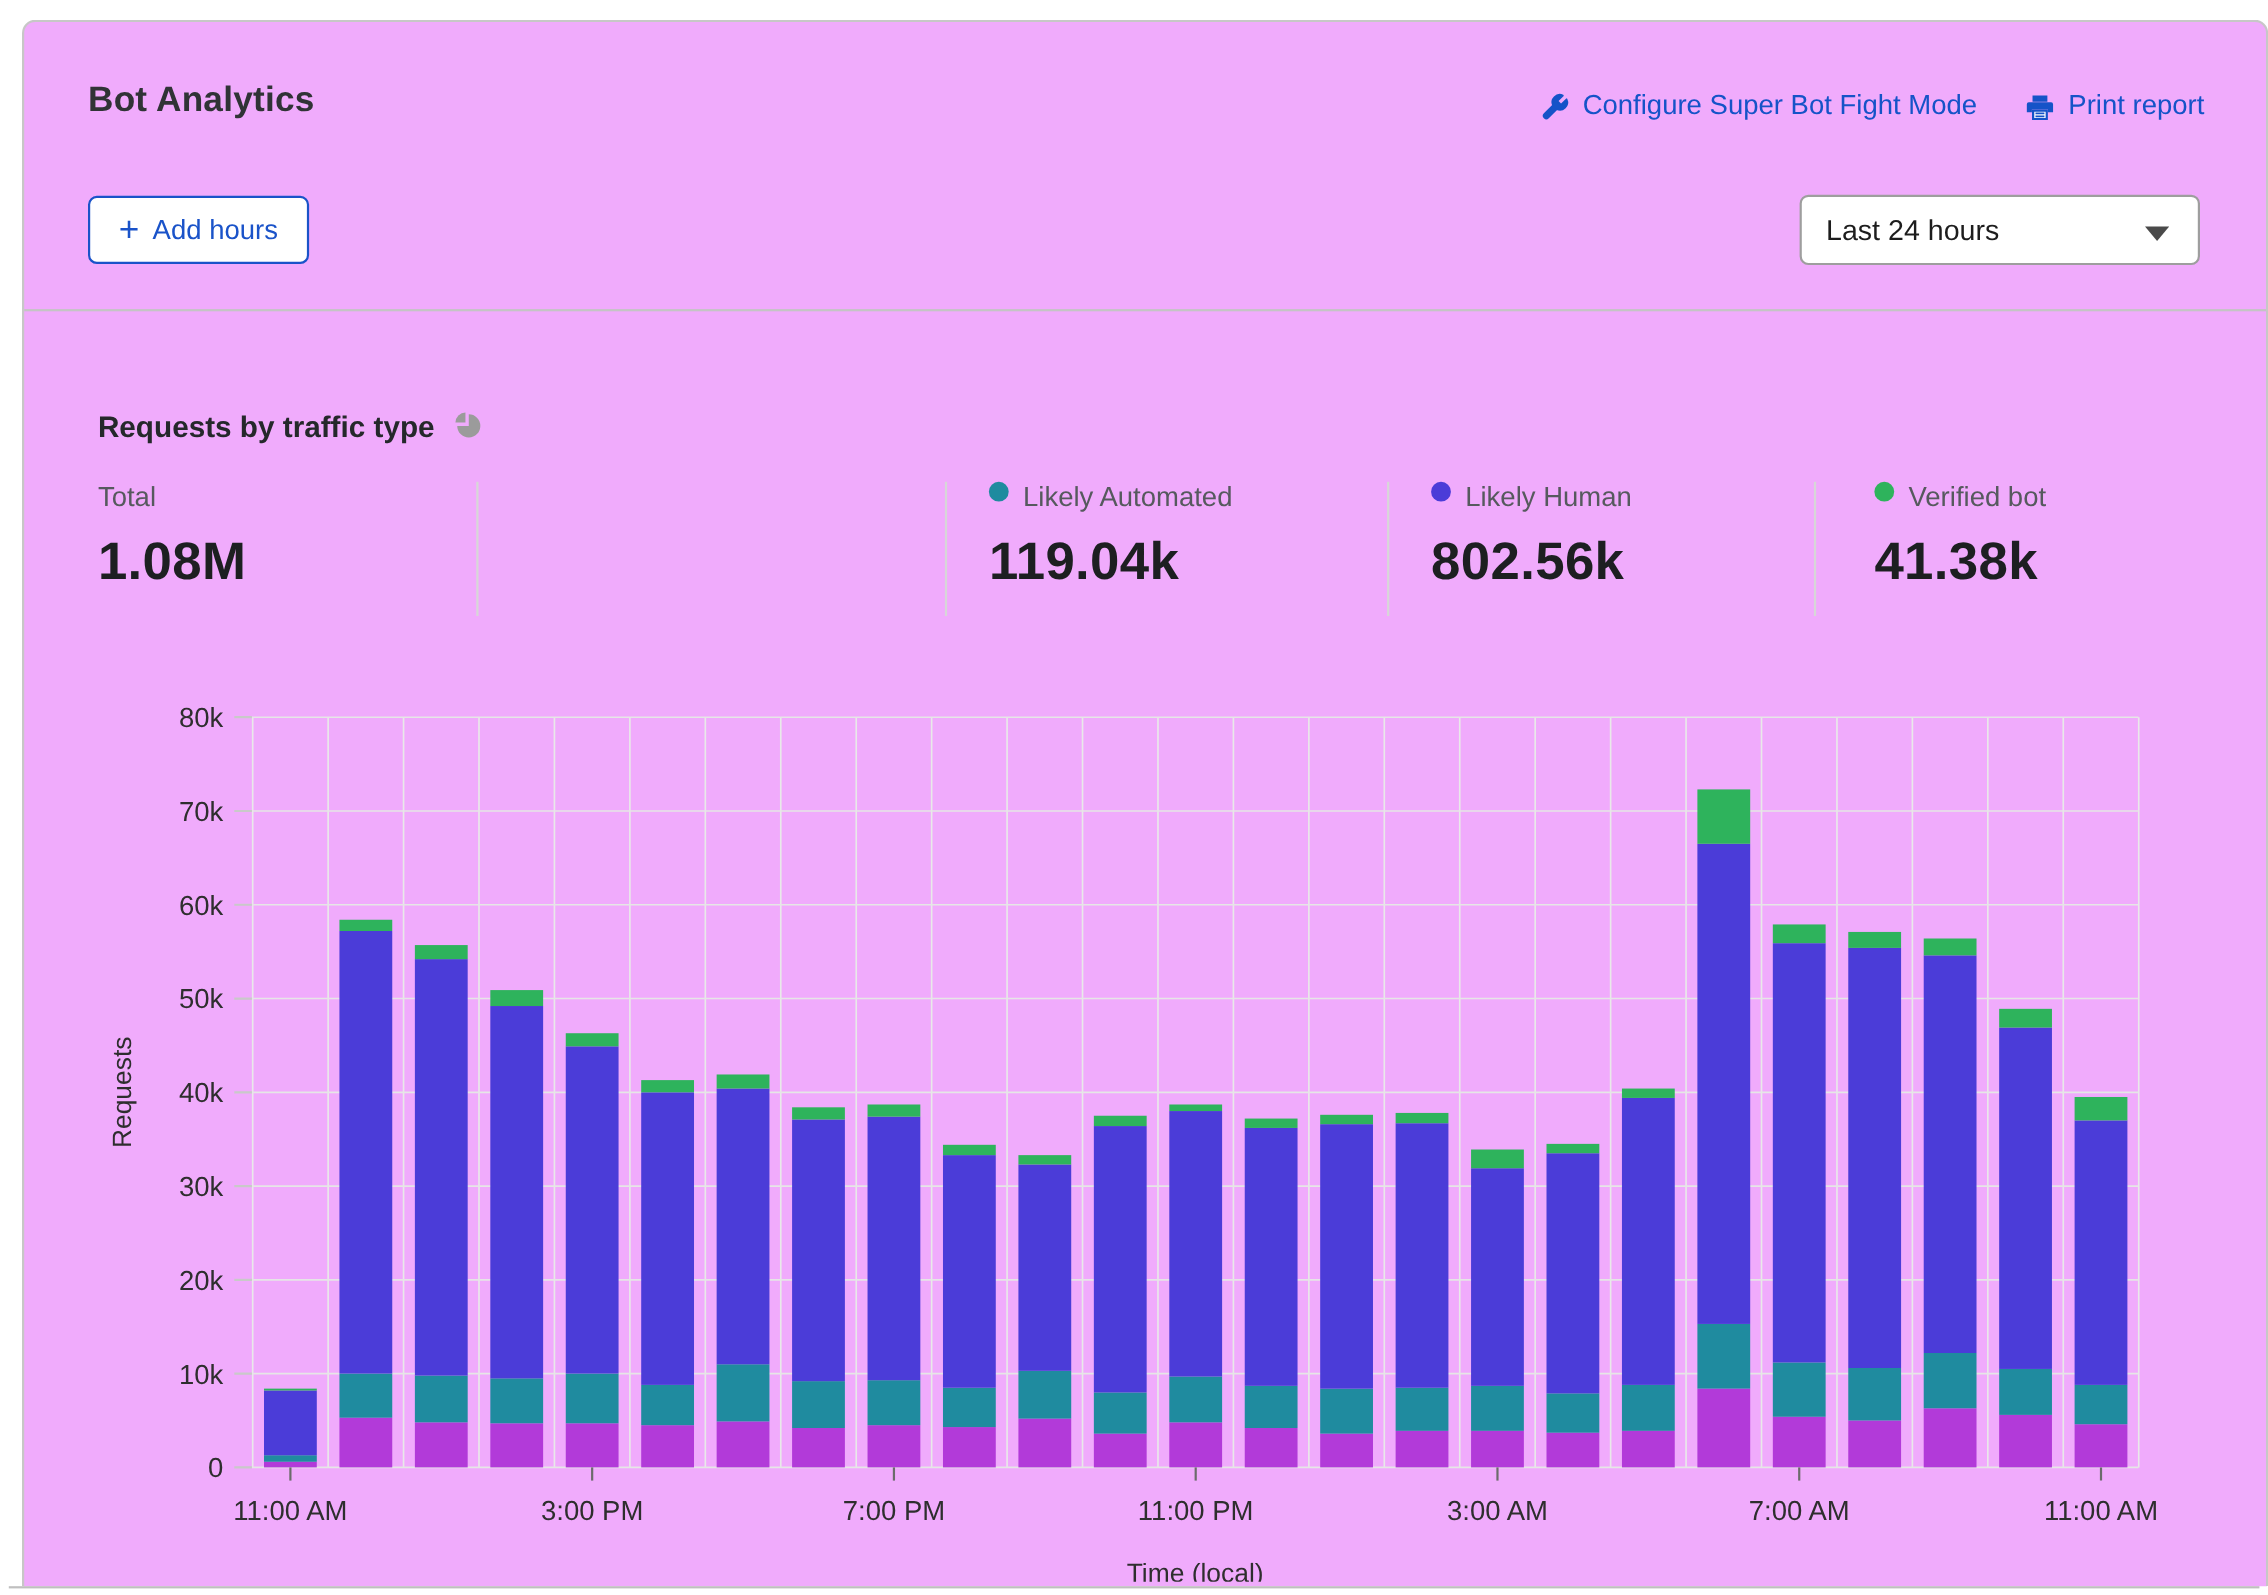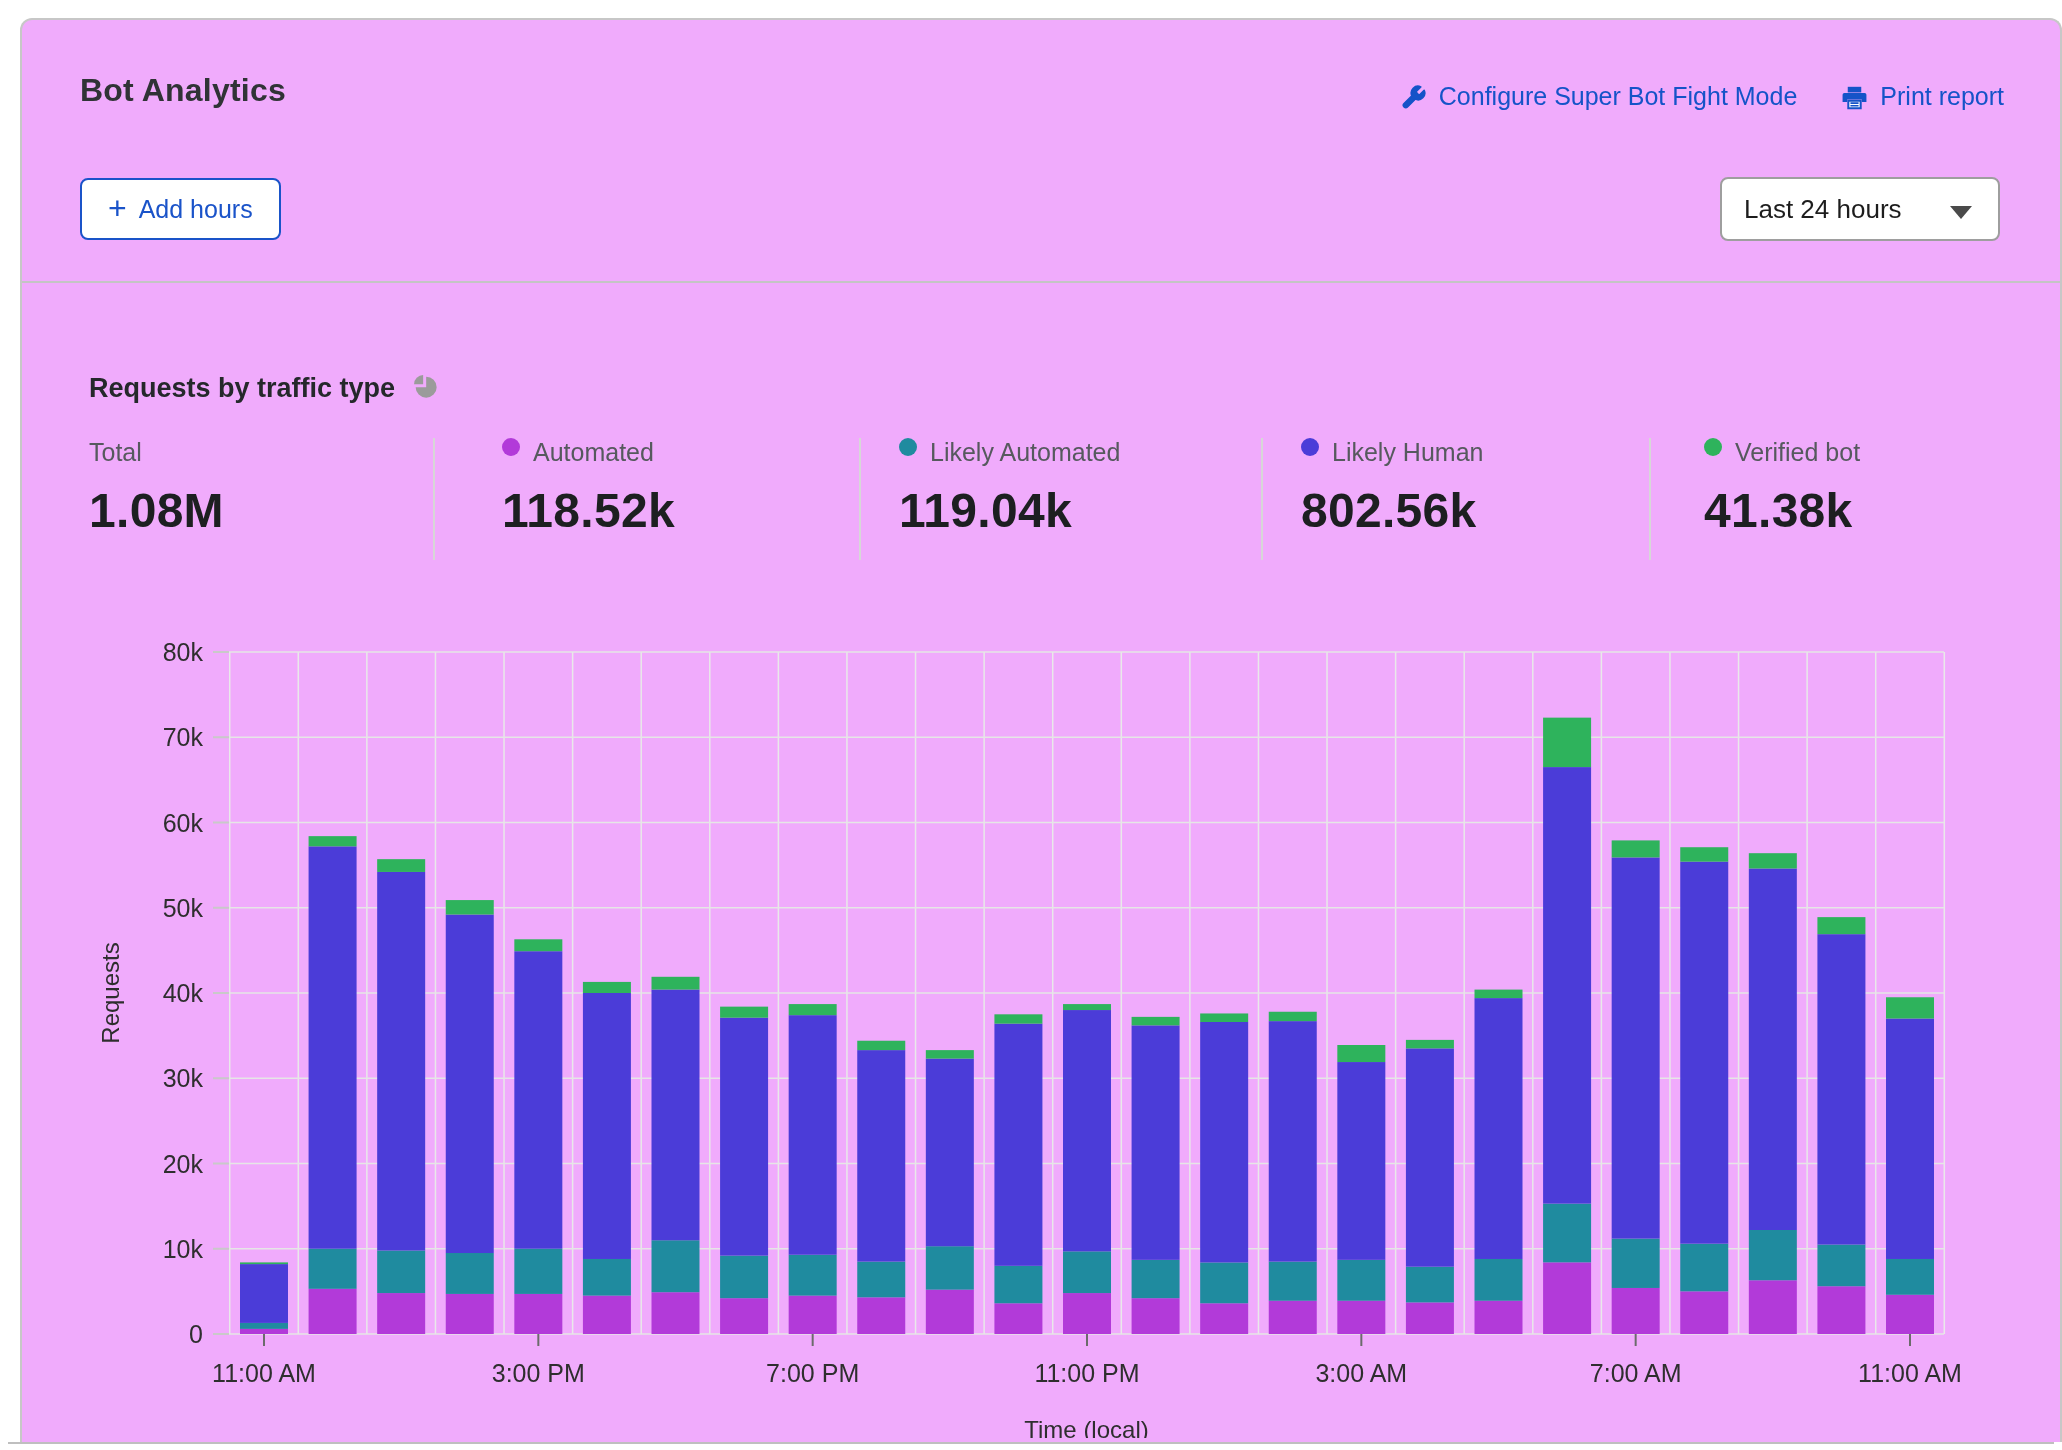--- a/index.html
+++ b/index.html
@@ -9,21 +9,21 @@
         border:2px solid #c7c7c7;border-bottom:none;border-radius:12px 12px 0 0;background:#f0abfc;box-sizing:border-box;}
   .card-header{position:relative;height:261px;border-bottom:2px solid #c4c4c4;}
   .page-title{position:absolute;left:58px;top:52px;font-size:32px;font-weight:700;color:#303336;letter-spacing:.2px;}
   .header-links{position:absolute;right:56px;top:62px;display:flex;align-items:center;gap:44px;}
   .hlink{display:flex;align-items:flex-end;gap:12px;color:#1553c8;font-size:25px;cursor:pointer;text-decoration:none;}
   .hlink svg{display:block;}
   .add-filter{position:absolute;left:58px;top:158px;height:62px;display:inline-flex;align-items:center;gap:12px;
         padding:0 26px;border:2px solid #1a53c9;border-radius:8px;background:#fff;color:#1a53c9;
         font-size:25px;font-family:inherit;cursor:pointer;}
   .plus{font-size:32px;font-weight:500;line-height:1;margin-top:-3px;}
-  .dropdown{position:absolute;right:60px;top:157px;width:280px;height:64px;border:2px solid #9e9e9e;border-radius:8px;
+  .dropdown{position:absolute;right:60px;top:157px;width:364px;height:64px;border:2px solid #9e9e9e;border-radius:8px;
         display:flex;align-items:center;background:#fff;cursor:pointer;box-sizing:border-box;}
   .dropdown-value{margin-left:22px;font-size:26px;color:#1d1d1d;}
   .caret{position:absolute;right:26px;top:27px;width:0;height:0;border-left:11px solid transparent;
         border-right:11px solid transparent;border-top:13px solid #4a4a4a;}
   .section-title-row{position:absolute;left:67px;top:352px;display:flex;align-items:center;gap:16px;}
   .section-title{font-size:27px;font-weight:700;color:#25282b;}
   .stats{position:absolute;left:0;top:418px;width:100%;height:130px;}
   .stat{position:absolute;top:0;}
   .stat-label-row{display:flex;align-items:flex-start;gap:13px;font-size:25px;color:#56595e;}
   .stat-dot{width:18px;height:18px;border-radius:50%;flex:0 0 auto;}
@@ -87,27 +87,20 @@
     <div class="stat-divider" style="left:411px"></div>
     <div class="stat-divider" style="left:837px"></div>
     <div class="stat-divider" style="left:1239px"></div>
     <div class="stat-divider" style="left:1627px"></div>
 
     <div class="stat" style="left:67px">
       <div class="stat-label-row">
           <span>Total</span>
         </div>
       <div class="stat-value">1.08M</div>
-    </div>
-    <div class="stat" style="left:480px">
-      <div class="stat-label-row">
-        <span class="stat-dot" style="background: rgb(178, 58, 217);"></span>
-        <span>Automated</span>
-      </div>
-      <div class="stat-value">118.52k</div>
     </div>
     <div class="stat" style="left:877px">
       <div class="stat-label-row">
         <span class="stat-dot" style="background: rgb(31, 139, 159);"></span>
         <span>Likely Automated</span>
       </div>
       <div class="stat-value">119.04k</div>
     </div>
     <div class="stat" style="left:1279px">
       <div class="stat-label-row">

